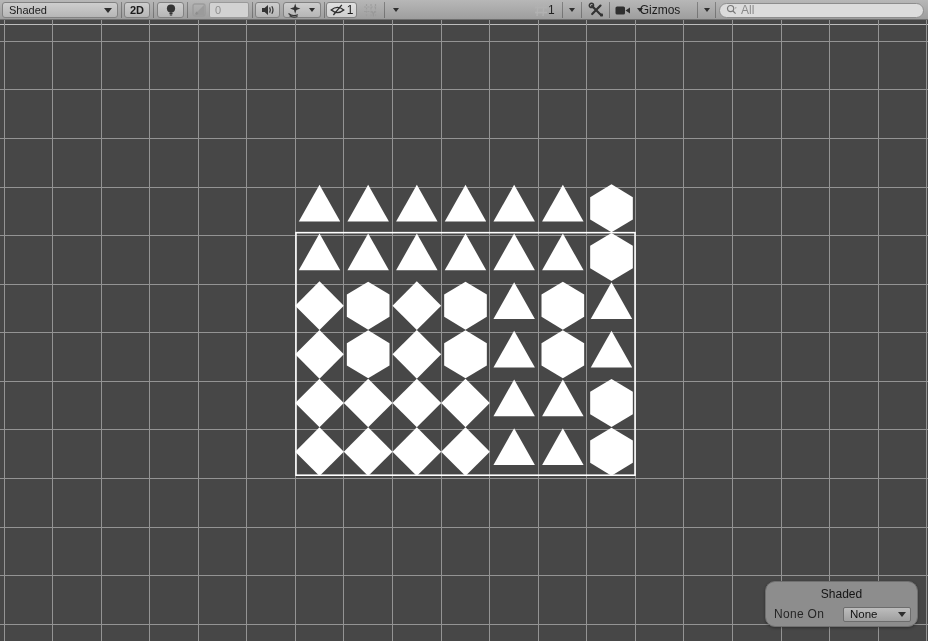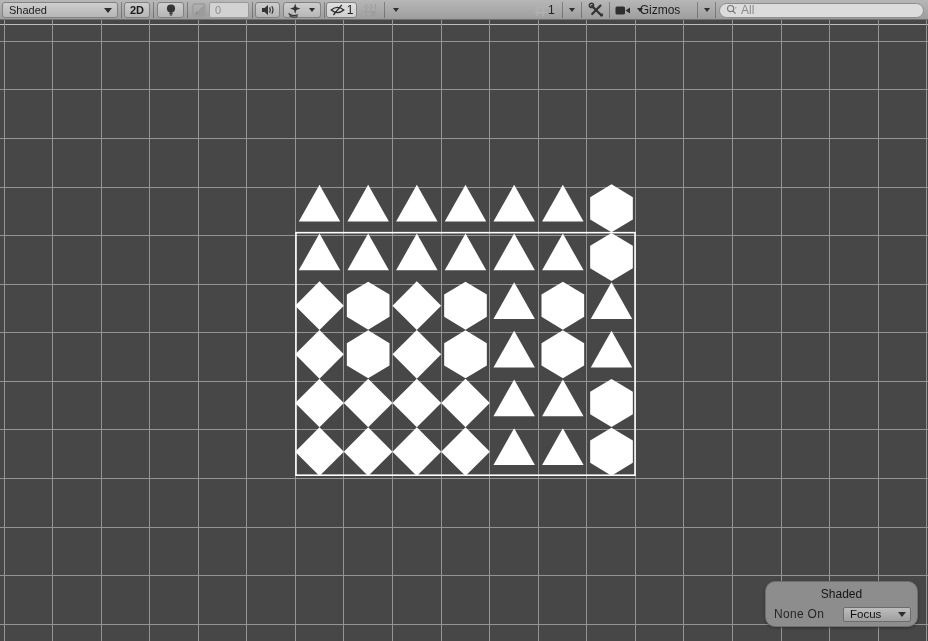--- a/index.html
+++ b/index.html
@@ -261,19 +261,19 @@
         <polygon points="267.3,243.8 288,280.5 246.6,280.5" fill="#ffffff"></polygon>
         <polygon points="315.90000000000003,243.3 337.20000000000005,256.122 337.20000000000005,278.478 315.90000000000003,291.3 294.6,278.478 294.6,256.122" fill="#ffffff"></polygon>
       </svg>
   </div>
 
   <div class="overlay-panel">
     <div class="overlay-title">Shaded</div>
     <div class="overlay-row">
       <span class="overlay-label">None On</span>
       <div class="overlay-dd">
-        <span>Focus</span>
+        <span>None</span>
         <span class="caret"></span>
       </div>
     </div>
   </div>
 
 </div>
 
 </body></html>

